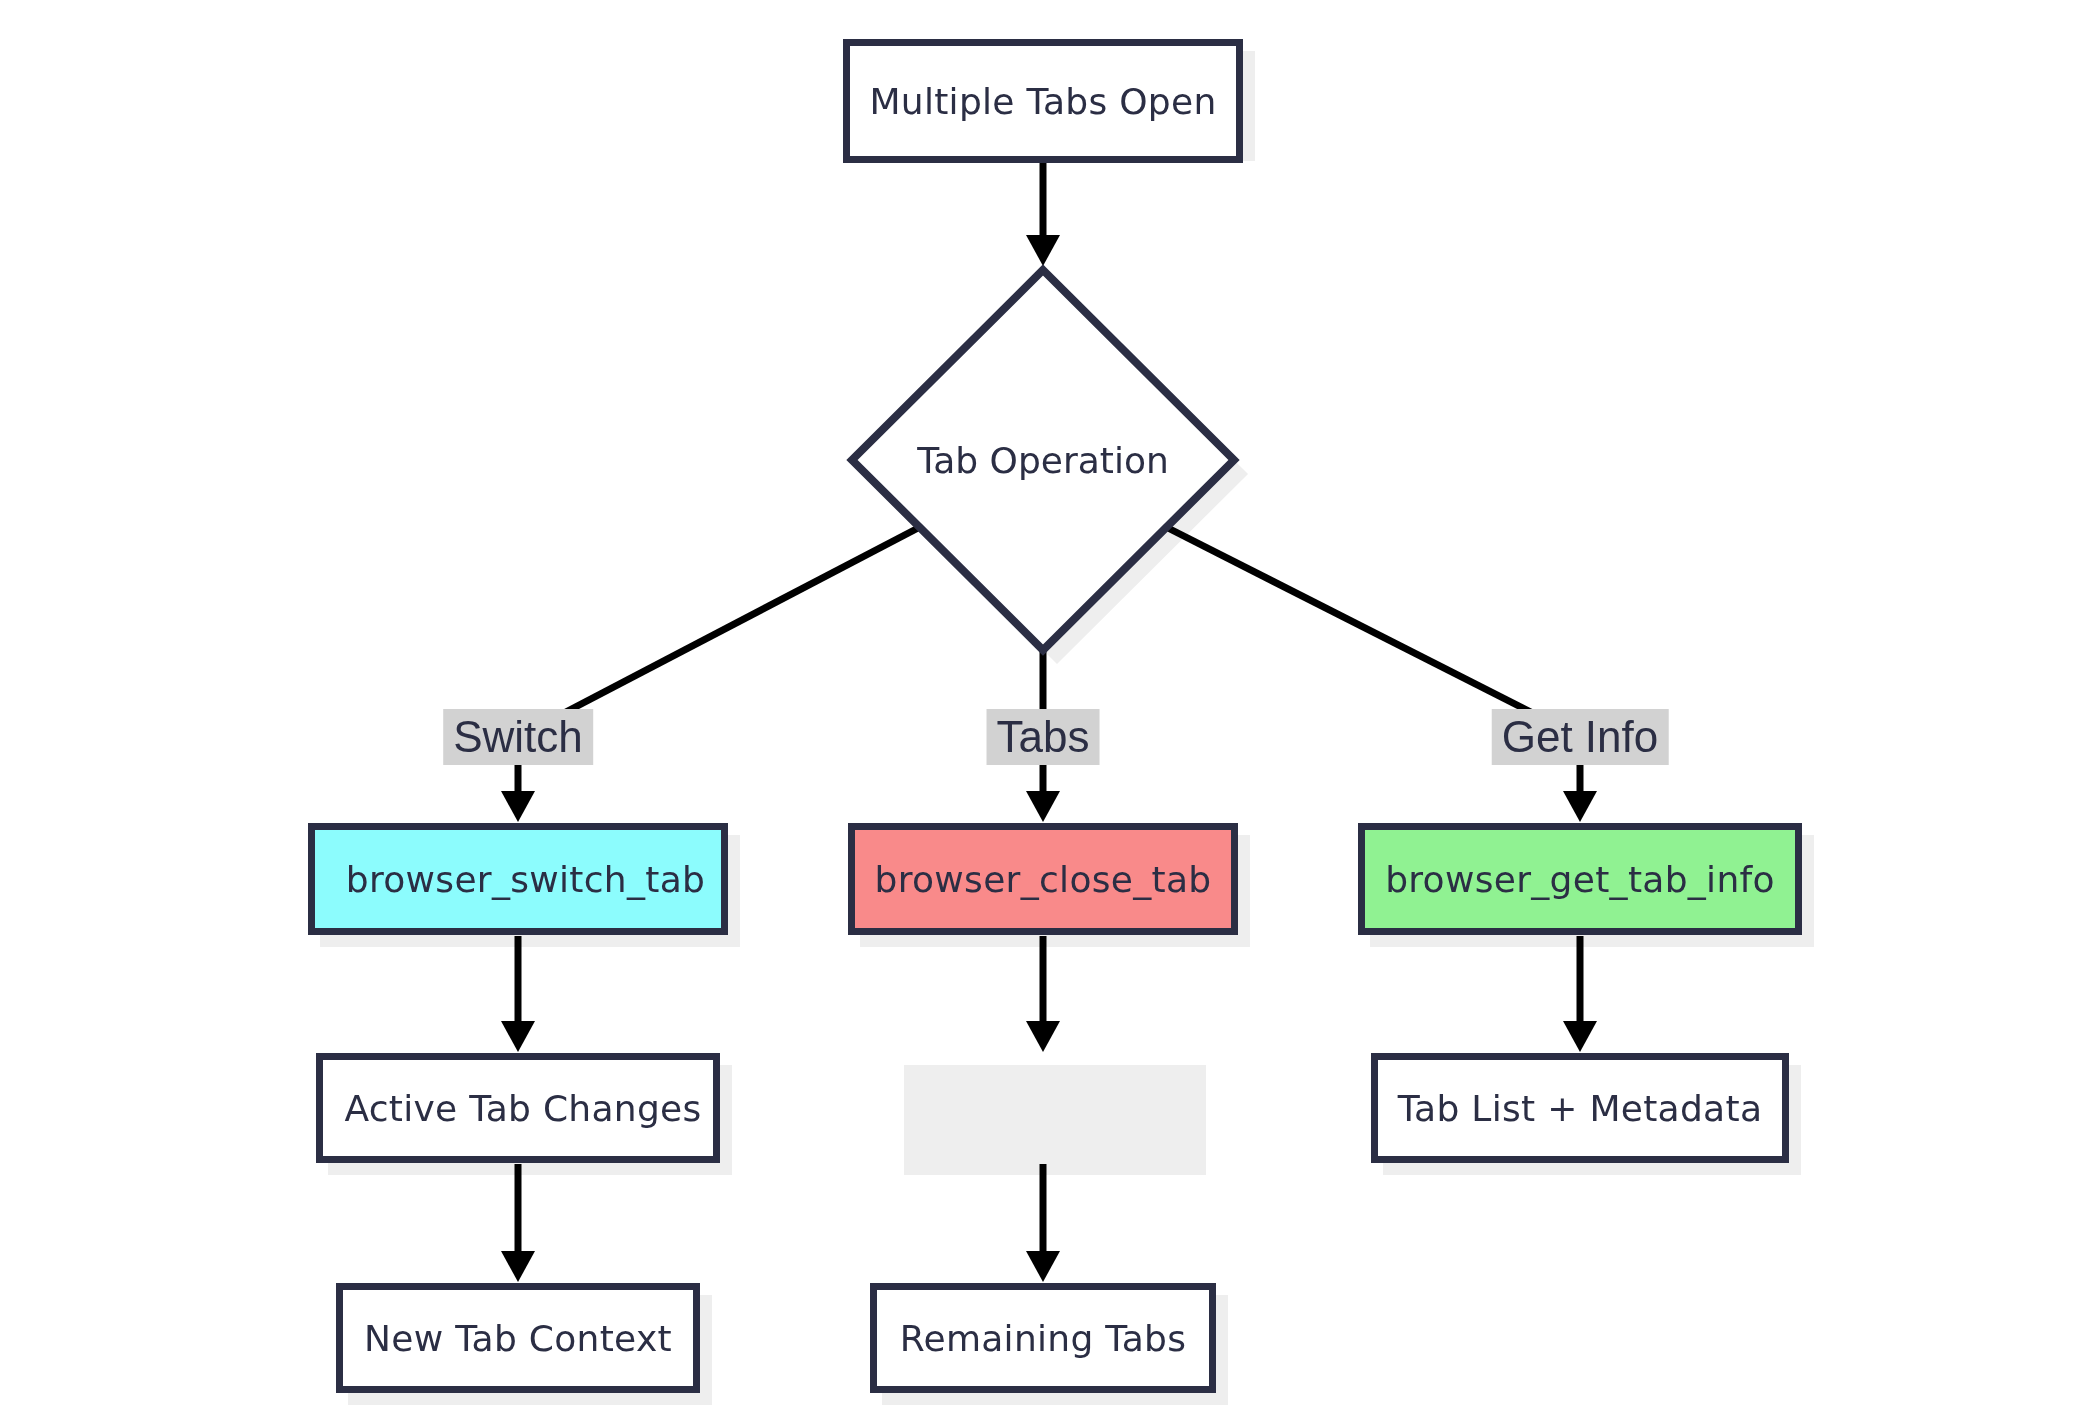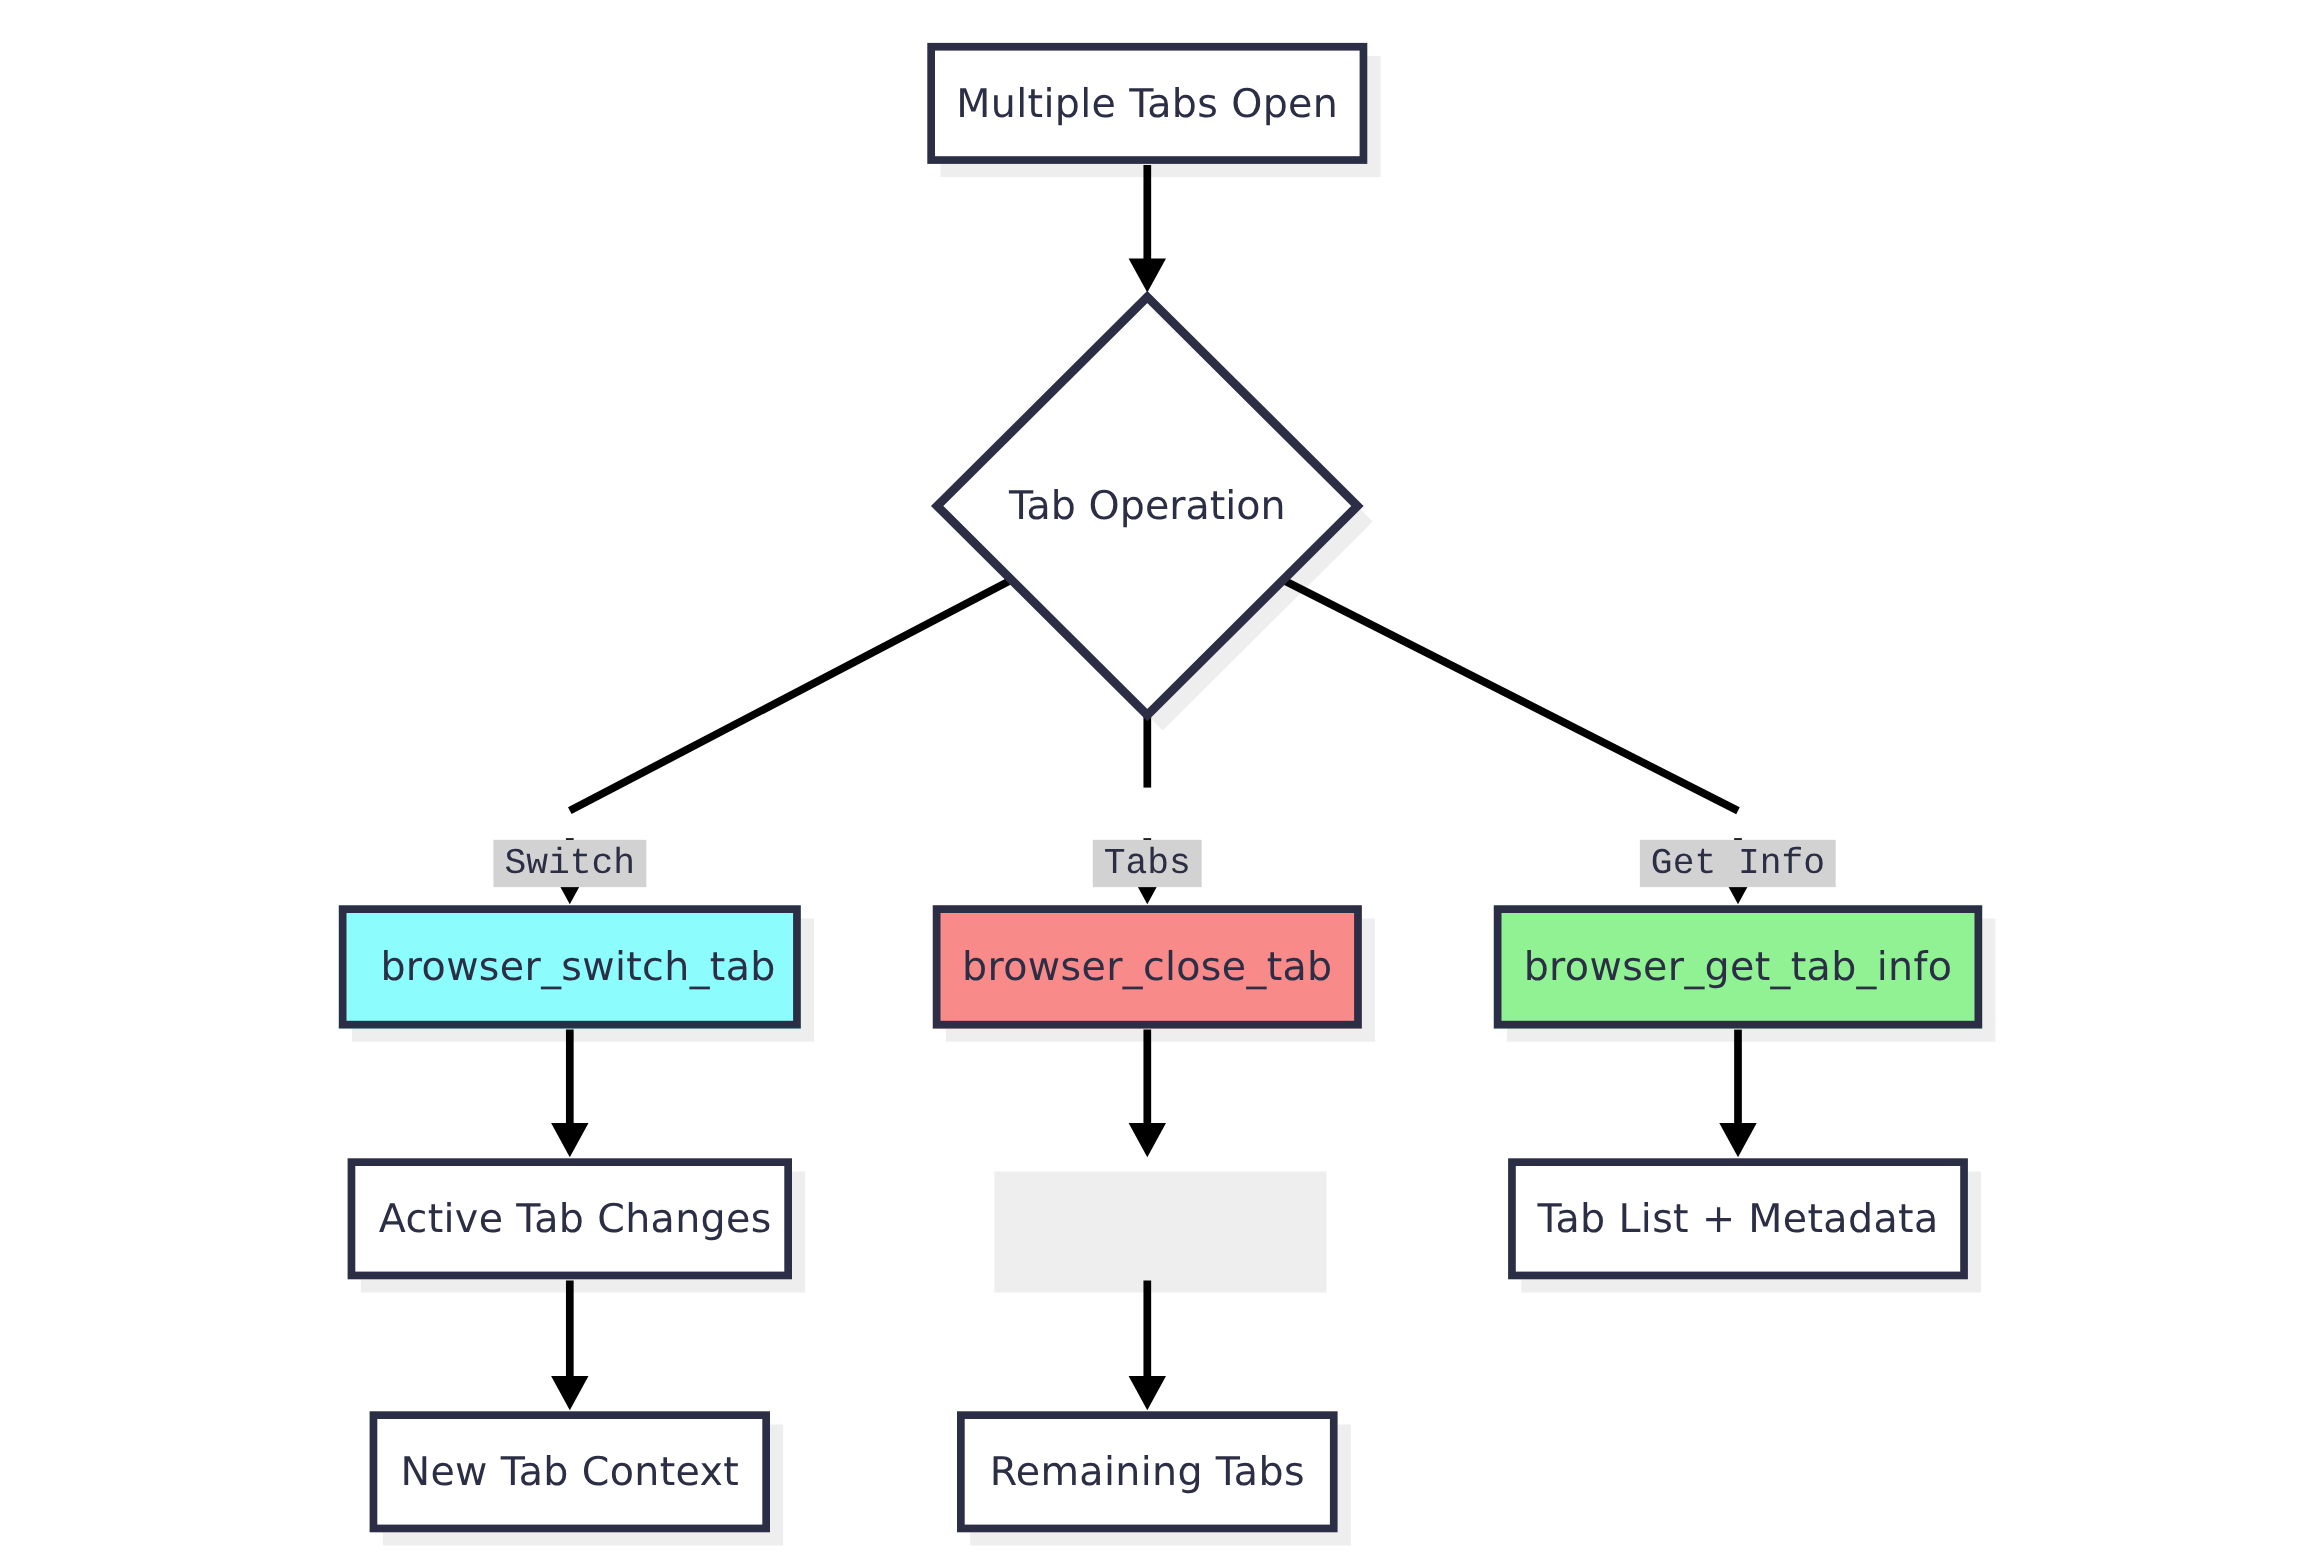--- a/index.html
+++ b/index.html
@@ -31,23 +31,23 @@
   .node.fill-green{background:var(--c-get_info_fill,#90f292);}
   .diamond-label{
     position:absolute;z-index:2;transform:translate(-50%,-50%);
     color:var(--c-node_text,#2b2e44);
     font-size:36px;font-weight:500;white-space:nowrap;
   }
   .edge-label{
     position:absolute;z-index:3;transform:translate(-50%,-50%);
     background:var(--c-edge_label_bg,#d2d2d2);
     color:var(--c-node_text,#2b2e44);
-    font-family:Liberation Mono, monospace;
-    font-size:33px;font-weight:500;
-    padding:3px 10px;white-space:nowrap;margin-top:48px;
+    font-family:Liberation Sans, sans-serif;
+    font-size:44px;font-weight:500;
+    padding:3px 10px;white-space:nowrap;
   }
 </style>
 </head>
 <body>
 
 <div class="canvas">
 
   <svg class="edge-layer" width="2092" height="1418" viewBox="0 0 2092 1418" aria-hidden="true">
 
     <g>
@@ -92,21 +92,21 @@
       <line class="ln" x1="518" y1="1164" x2="518" y2="1253"></line>
       <polygon class="ah" points="501,1251 535,1251 518,1282"></polygon>
 
       <line class="ln" x1="1043" y1="1164" x2="1043" y2="1253"></line>
       <polygon class="ah" points="1026,1251 1060,1251 1043,1282"></polygon>
     </g>
 
     <polygon class="dm" points="1043,270 1234,460 1043,650 852,460"></polygon>
   </svg>
 
-  <div class="node" style="left:843px;top:39px;width:400px;height:110px;">
+  <div class="node" style="left:843px;top:39px;width:400px;height:124px;">
     <span>Multiple Tabs Open</span>
   </div>
 
   <div class="diamond-label" style="left:1043px;top:460px;text-align:center;">Tab Operation</div>
 
   <div class="node fill-cyan" style="left:308px;top:823px;width:420px;height:112px;padding-left:15px;">
     <span>browser_switch_tab</span>
   </div>
 
   <div class="node fill-red" style="left:848px;top:823px;width:390px;height:112px;">

